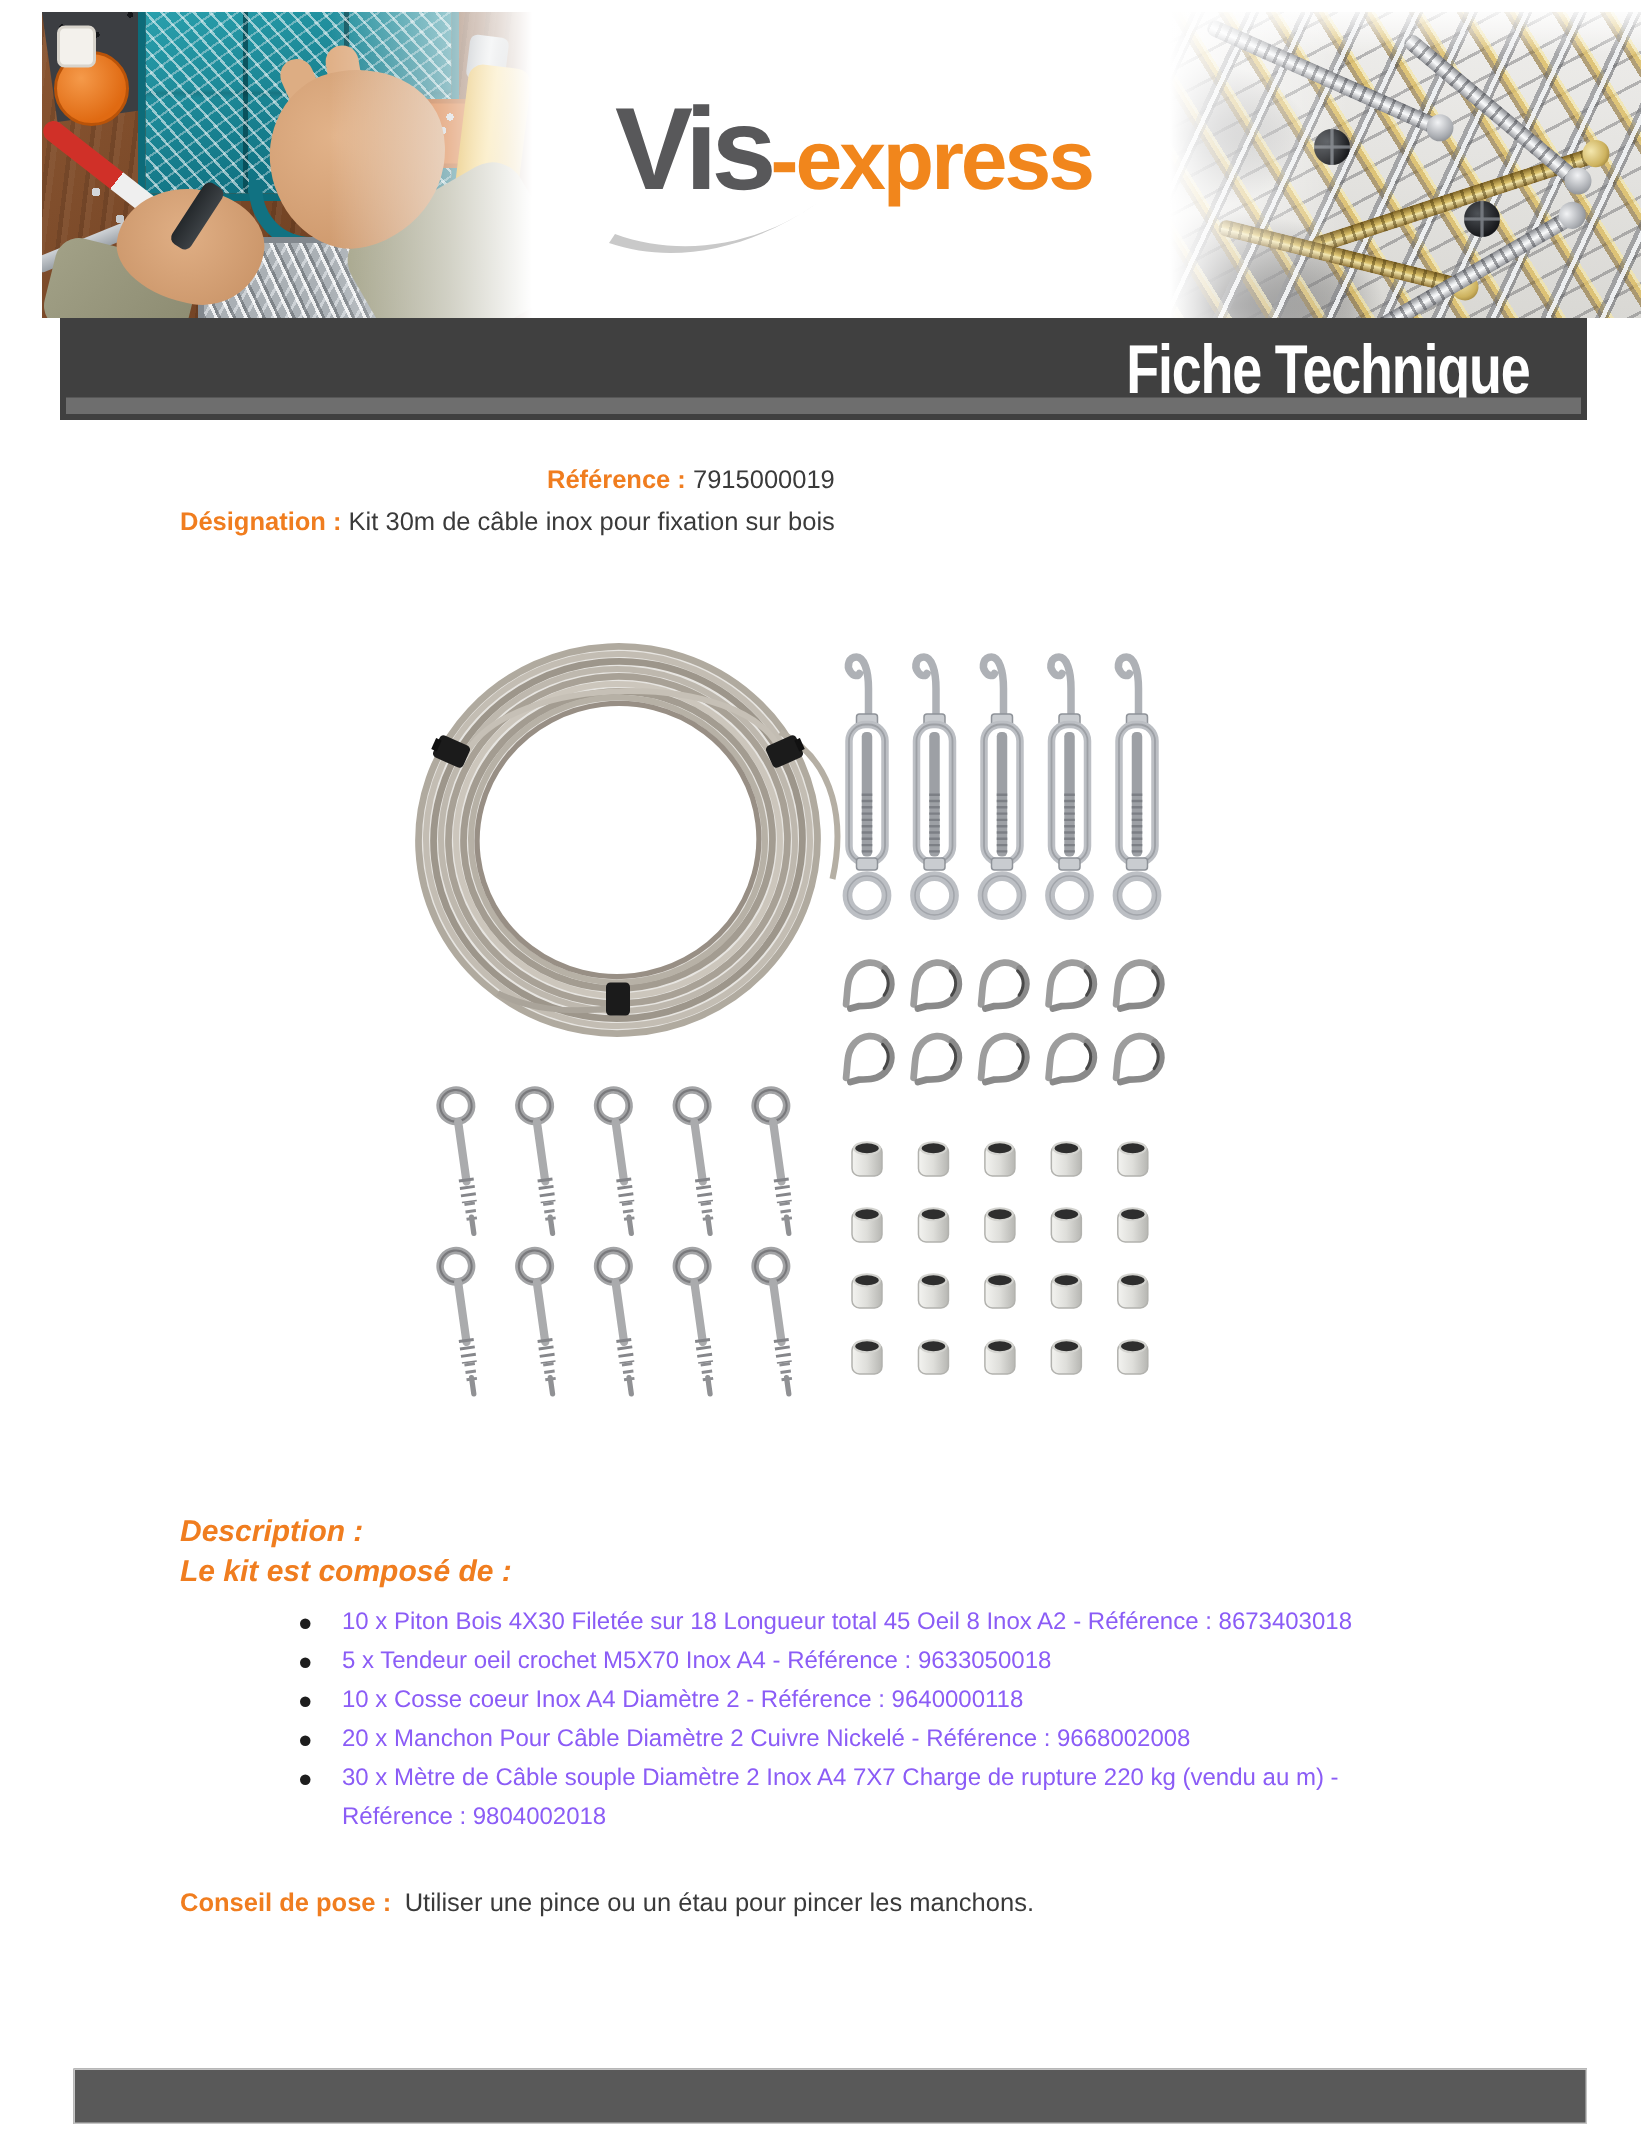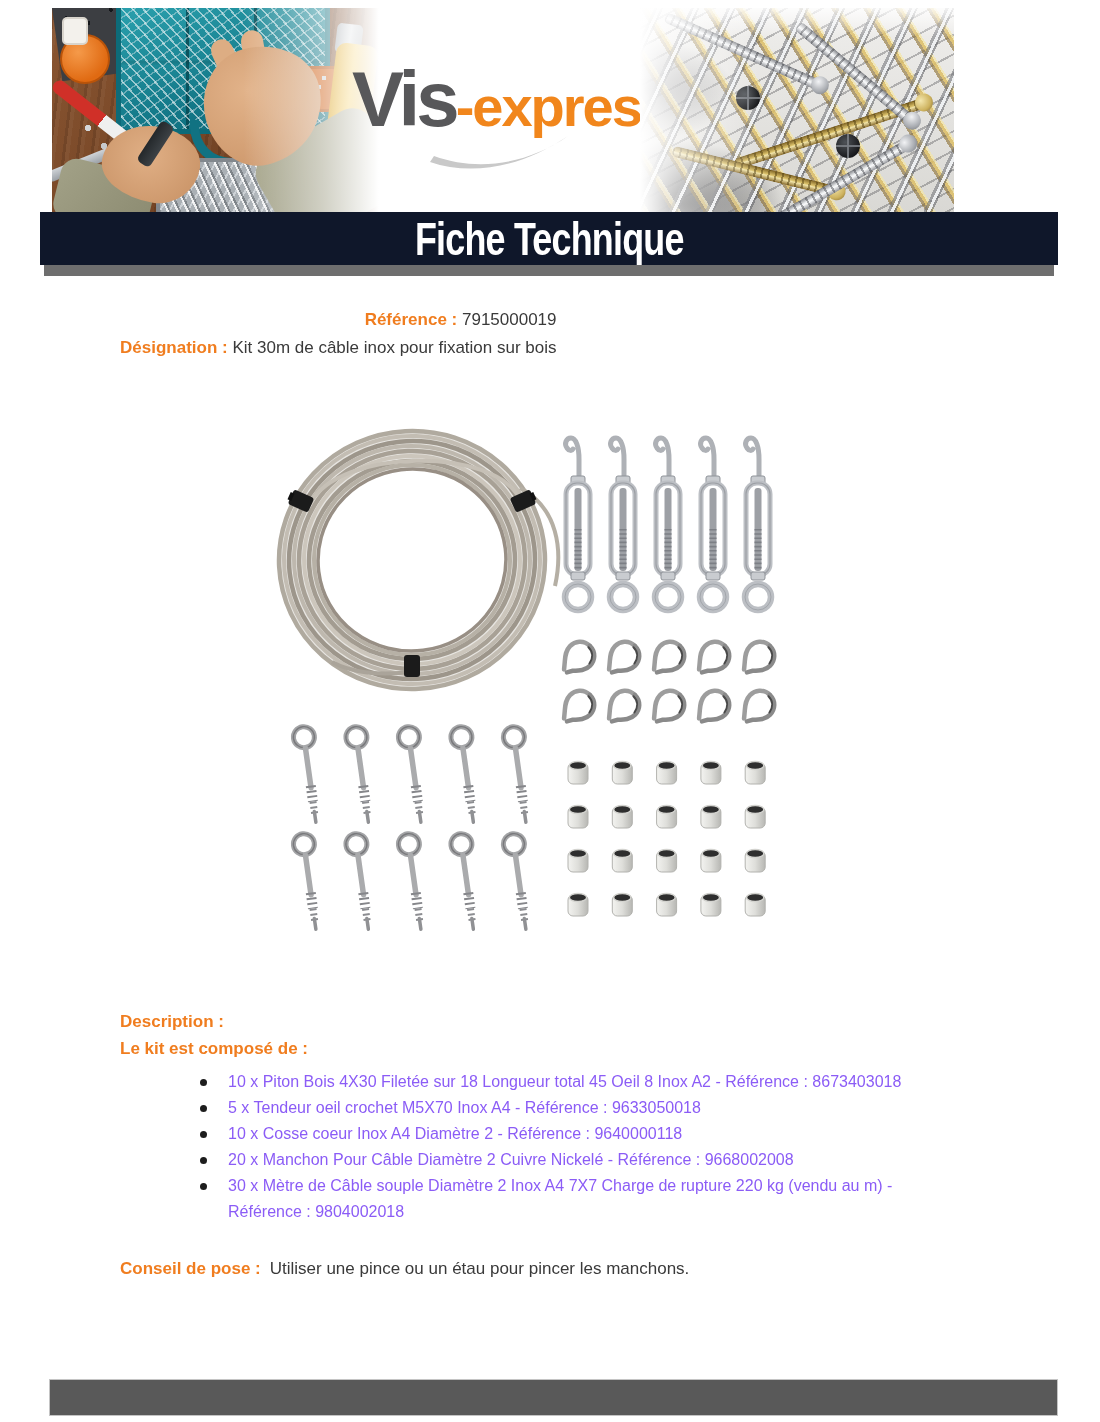--- a/index.html
+++ b/index.html
@@ -1,20 +1,20 @@
 <!DOCTYPE html>
 <html lang="fr"><head>
 <meta charset="utf-8">
 <style>
   html,body{margin:0;padding:0;background:#ffffff;}
   .page{position:relative;width:1100px;height:1422px;background:#fff;overflow:hidden;
         font-family:"Liberation Sans","DejaVu Sans",sans-serif;color:#3a3a3a;}
 
   
-  .hdr{position:absolute;left:52px;top:8px;width:902px;height:204px;display:flex;}
+  .hdr{position:absolute;left:28px;top:8px;width:1066px;height:204px;display:flex;}
   .photo{position:relative;height:204px;overflow:hidden;}
   .photo *{position:absolute;}
 
   
   .photo-left{width:330px;
     background:
       radial-gradient(circle 3px at 36px 120px,#d4d7da 97%,transparent),
       radial-gradient(circle 3px at 52px 138px,#c7cacd 97%,transparent),
       radial-gradient(circle 2.5px at 26px 160px,#d9dcdf 97%,transparent),
       radial-gradient(circle 3px at 70px 100px,#cfd2d5 97%,transparent),
@@ -100,37 +100,37 @@
                  linear-gradient(180deg,rgba(255,255,255,.85),transparent 14%);}
 
   
   .hdr-center{position:relative;flex:1;background:#fff;}
   .logo{position:absolute;left:0;top:52px;width:100%;display:flex;justify-content:center;align-items:baseline;white-space:nowrap;}
   .logo-vis{font-size:78px;font-weight:bold;color:#58585A;letter-spacing:-4px;line-height:1;}
   .logo-exp{font-size:56px;font-weight:bold;color:#F1861C;letter-spacing:-2px;line-height:1;}
   .swoosh{position:absolute;left:44px;top:118px;}
 
   
-  .banner{position:absolute;left:40px;top:212px;width:1018px;height:53px;background:#0f172a;
-          display:flex;align-items:center;justify-content:center;}
+  .banner{position:absolute;left:40px;top:212px;width:1018px;height:68px;background:#404040;
+          display:flex;align-items:center;justify-content:flex-end;}
   .banner-text{display:inline-block;color:#fff;font-size:46px;font-weight:bold;letter-spacing:-1px;
           transform:scaleX(.78);line-height:1;}
   .banner-shadow{position:absolute;left:44px;top:265px;width:1010px;height:11px;background:#6E6E6E;}
 
   
   .refs{position:absolute;left:120px;top:306px;font-size:17px;line-height:28px;text-align:right;}
   .lbl{color:#F07D1F;font-weight:bold;}
   .val{color:#3a3a3a;}
 
   
   .kit-figure{position:absolute;left:258px;top:400px;width:562px;height:548px;}
 
   
   .desc{position:absolute;left:120px;top:1008px;width:840px;}
-  .desc-title,.desc-sub{font-size:17px;line-height:27px;}
+  .desc-title,.desc-sub{font-size:20px;line-height:27px;font-style:italic;}
   .desc ul{list-style:none;margin:7px 0 0 0;padding:0 0 0 108px;width:700px;}
   .desc li{position:relative;font-size:16px;line-height:26px;color:#8b5cf6;}
   .desc li::before{content:"";position:absolute;left:-28px;top:10px;width:7px;height:7px;border-radius:50%;background:#1d1d1d;}
 
   
   .advice{position:absolute;left:120px;top:1255px;font-size:17px;line-height:27px;}
   .advice-text{margin-left:9px;}
 
   
   .footer-bar{position:absolute;left:49px;top:1379px;width:1007px;height:35px;background:#595959;border:1px solid #C4C4C4;}

